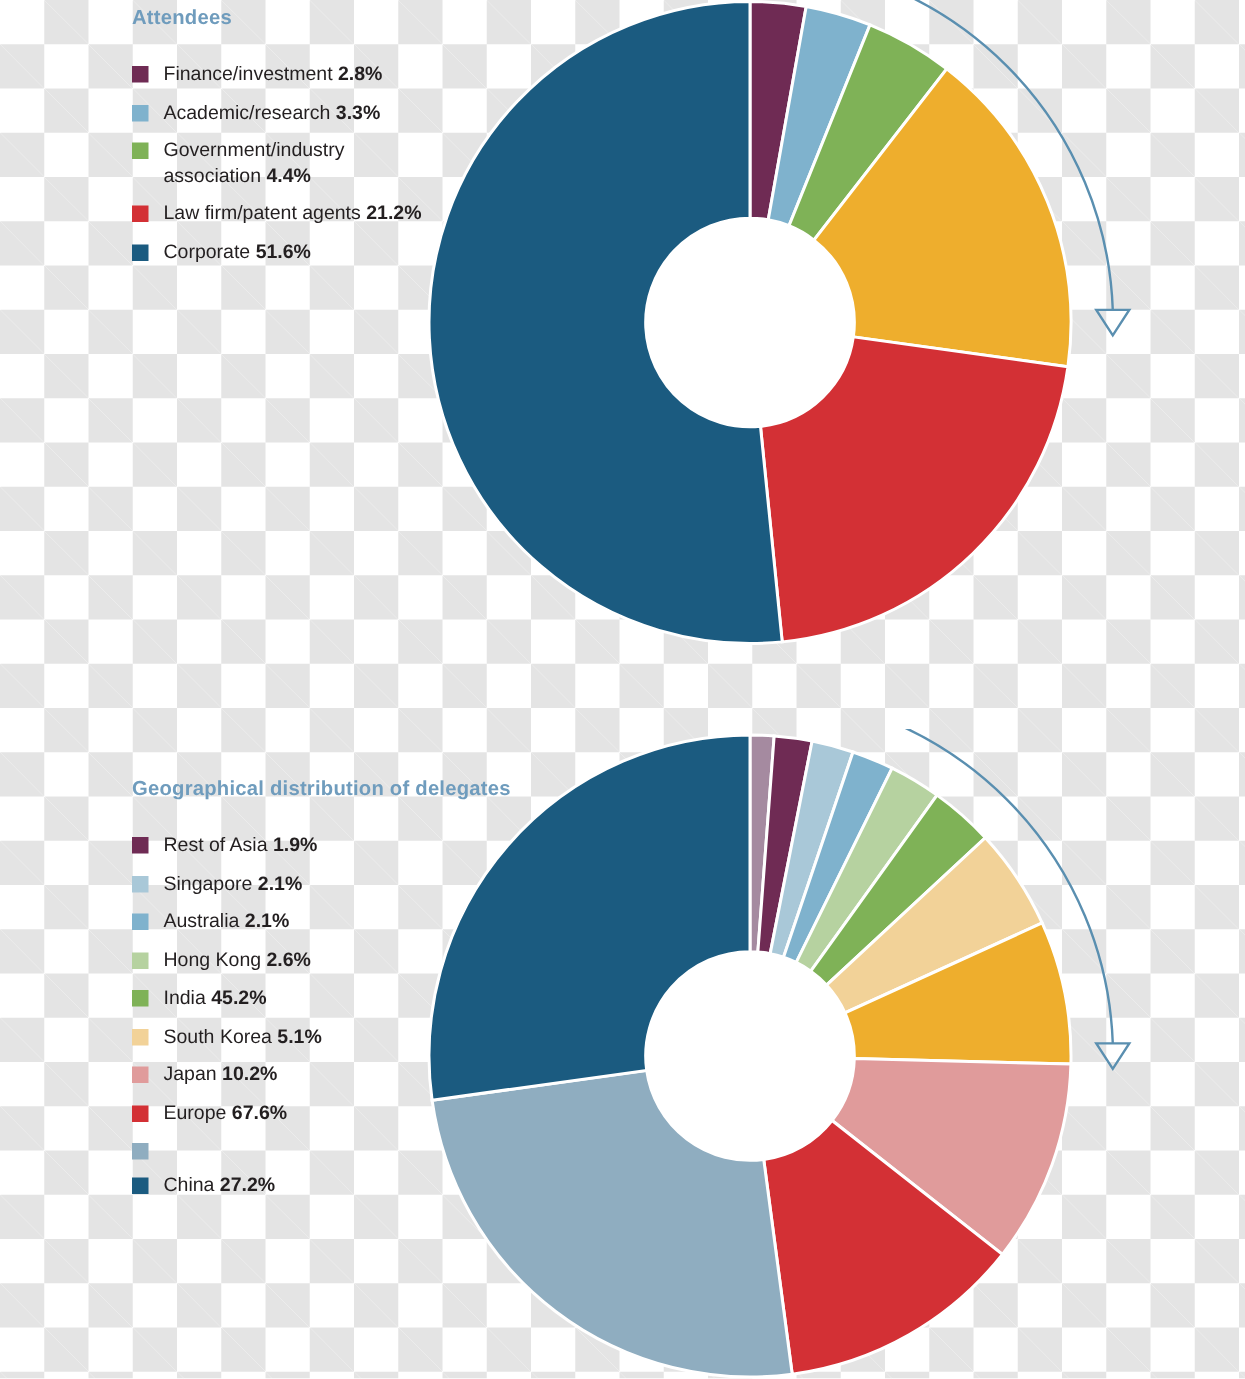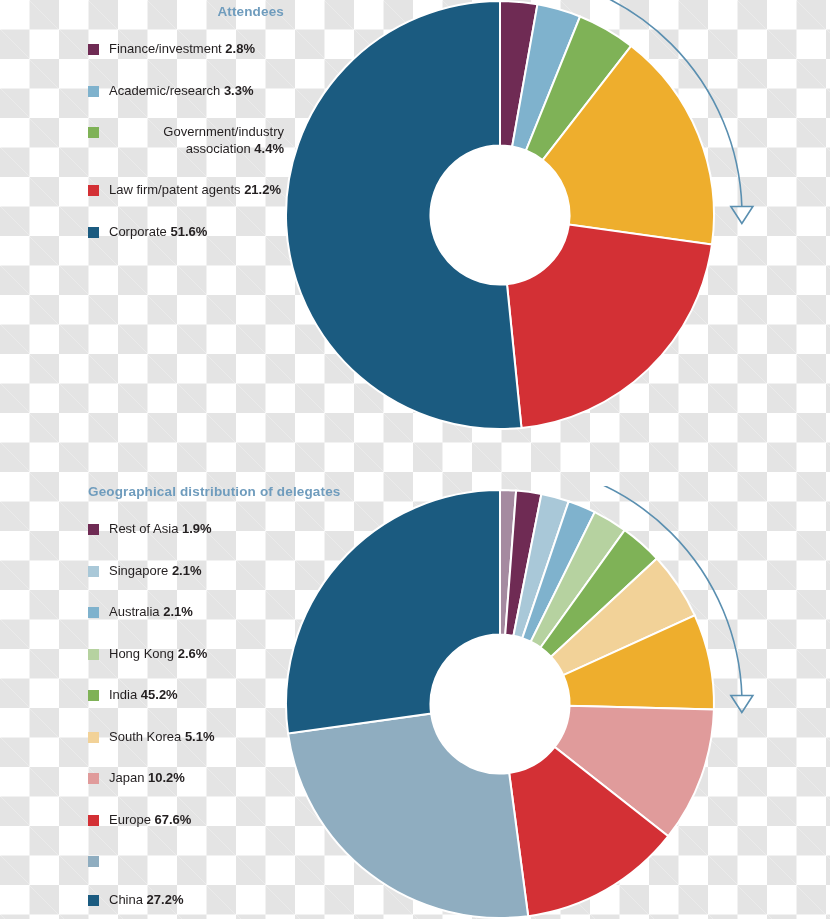--- a/index.html
+++ b/index.html
@@ -25,39 +25,38 @@
       linear-gradient(45deg, #e4e4e4 25%, transparent 25%, transparent 75%, #e4e4e4 75%),
       linear-gradient(45deg, #e4e4e4 25%, transparent 25%, transparent 75%, #e4e4e4 75%);
     background-size: 59px 59px;
     background-position: 0 0, 29.5px 29.5px;
     z-index: 0;
   }
 
   .panel {
     position: absolute;
     z-index: 3;
-    text-align: right;
   }
 
   .panel-title {
     font-size: 13.5px;
     font-weight: bold;
     color: #6f9cbd;
     letter-spacing: 0.15px;
     white-space: nowrap;
   }
 
   .legend {
     margin-top: 22px;
   }
 
   .legend-item {
     display: flex;
     align-items: flex-start;
-    margin-bottom: 25px;
+    margin-bottom: 9px;
   }
 
   .swatch {
     width: 11px;
     height: 11px;
     flex: 0 0 11px;
     margin-top: 3px;
     margin-right: 10px;
   }
 
@@ -149,21 +148,21 @@
           L 254.15030117486822 286.94544574088417 A 69.55 69.55 0 0 0 299.6863604551018 260.9721360904328 Z" fill="#d33035" stroke="#ffffff" stroke-width="2"></path>
     <path d="M 273.1547728457483 430.13983304887444 A 214 214 0 0 1 33.04125490091661 247.48712220651245
           L 176.11340784279793 227.58331471711654 A 69.55 69.55 0 0 0 254.15030117486822 286.94544574088417 Z" fill="#8fadc0" stroke="#ffffff" stroke-width="2"></path>
     <path d="M 33.04125490091661 247.48712220651245 A 214 214 0 0 1 245.00000000000014 4
           L 245.00000000000006 148.45 A 69.55 69.55 0 0 0 176.11340784279793 227.58331471711654 Z" fill="#1b5b80" stroke="#ffffff" stroke-width="2"></path>
     <circle cx="245" cy="218" r="69.55" fill="#ffffff"></circle>
     <path d="M 253.44567820200527 -23.852580138621164 A 242 242 0 0 1 486.8525801386212 209.55432179799476" fill="none" stroke="#5a8fb0" stroke-width="1.6"></path>
     <path d="M 475.8525801386212 209.55432179799476 L 497.8525801386212 209.55432179799476 L 486.8525801386212 226.55432179799476 Z" fill="none" stroke="#5a8fb0" stroke-width="1.6" stroke-linejoin="miter"></path>
   </svg>
 
-<div class="panel" id="panel-two" style="left:88px; top:484px;">
+<div class="panel" id="panel-two" style="left:88px; top:518px;">
   <div class="panel-title">Geographical distribution of delegates</div>
   <div class="legend" id="legend-two">
       <div class="legend-item">
         <span class="swatch" style="background: rgb(111, 43, 84);"></span>
         <span class="legend-label">Rest of Asia <b>1.9%</b></span>
       </div>
       <div class="legend-item">
         <span class="swatch" style="background: rgb(169, 200, 216);"></span>
         <span class="legend-label">Singapore <b>2.1%</b></span>
       </div>

